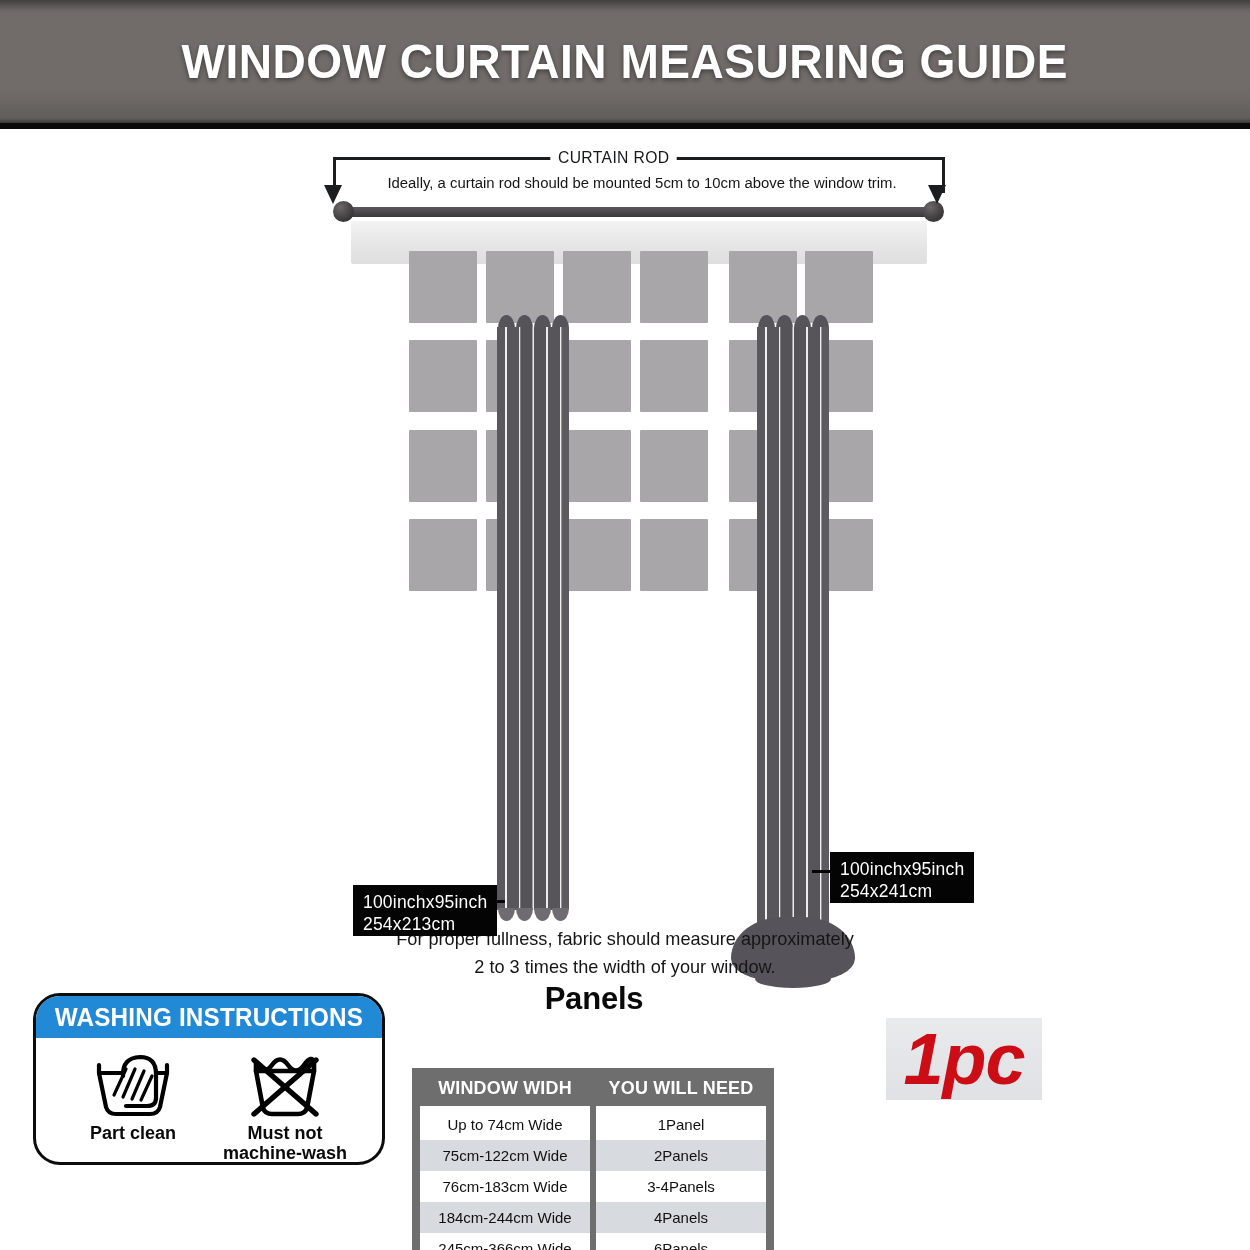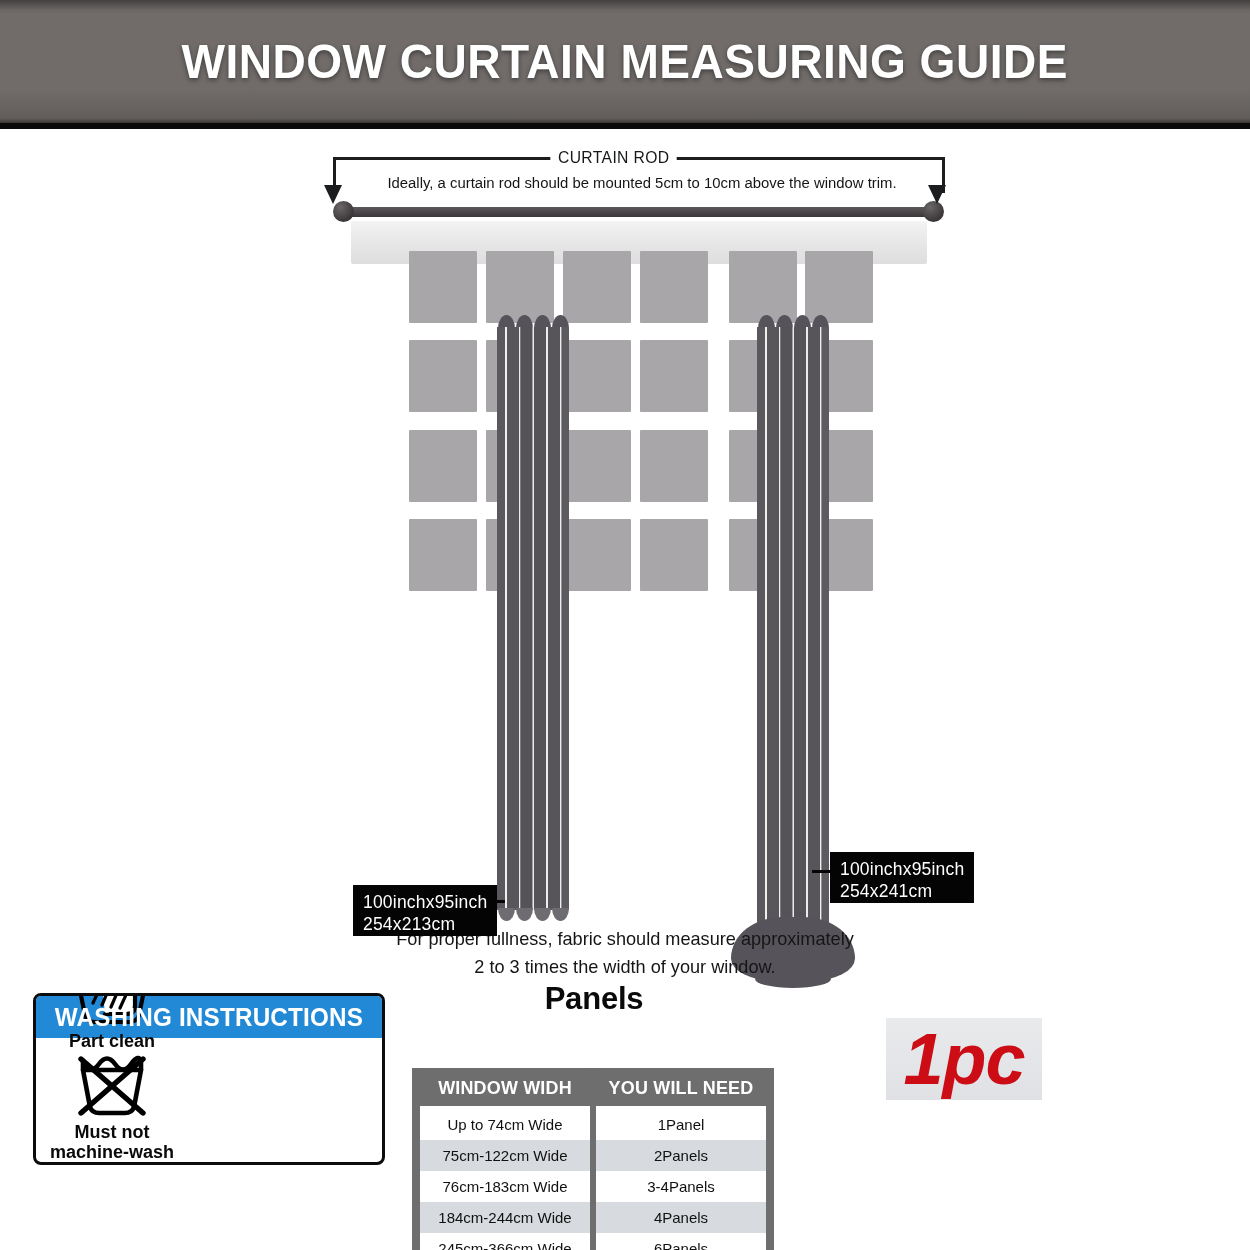--- a/index.html
+++ b/index.html
@@ -178,34 +178,34 @@
   
   .fullness{
     position:absolute;left:0;top:925px;width:1250px;
     text-align:center;font-size:18.5px;color:#151515;line-height:1.5;
     transform:scaleX(.98);
   }
 
   
   .wash-card{
     position:absolute;left:33px;top:993px;width:352px;height:172px;
-    background:#ffffff;border:3px solid #0c0c0c;border-radius:8px;
+    background:#ffffff;border:3px solid #0c0c0c;border-radius:27px;
     overflow:hidden;box-sizing:border-box;
   }
   .wash-head{
     height:42px;background:#2289d6;
     display:flex;align-items:center;justify-content:center;
   }
   .wash-head span{
     color:#fff;font-size:25px;font-weight:700;letter-spacing:.2px;
     transform:scaleX(.97);
   }
   .wash-body{
-    display:flex;height:124px;align-items:flex-start;justify-content:flex-end;
-    padding-top:14px;box-sizing:border-box;flex-direction:column;
+    display:flex;height:124px;align-items:flex-start;justify-content:center;
+    padding-top:14px;box-sizing:border-box;
   }
   .wash-item{width:152px;text-align:center;}
   .wash-item svg{display:block;margin:0 auto;}
   .wash-item .cap{
     font-size:18px;font-weight:700;color:#0a0a0a;line-height:1.12;margin-top:5px;
   }
 
   
   .panels-title{
     position:absolute;left:413px;top:981px;width:362px;text-align:center;

